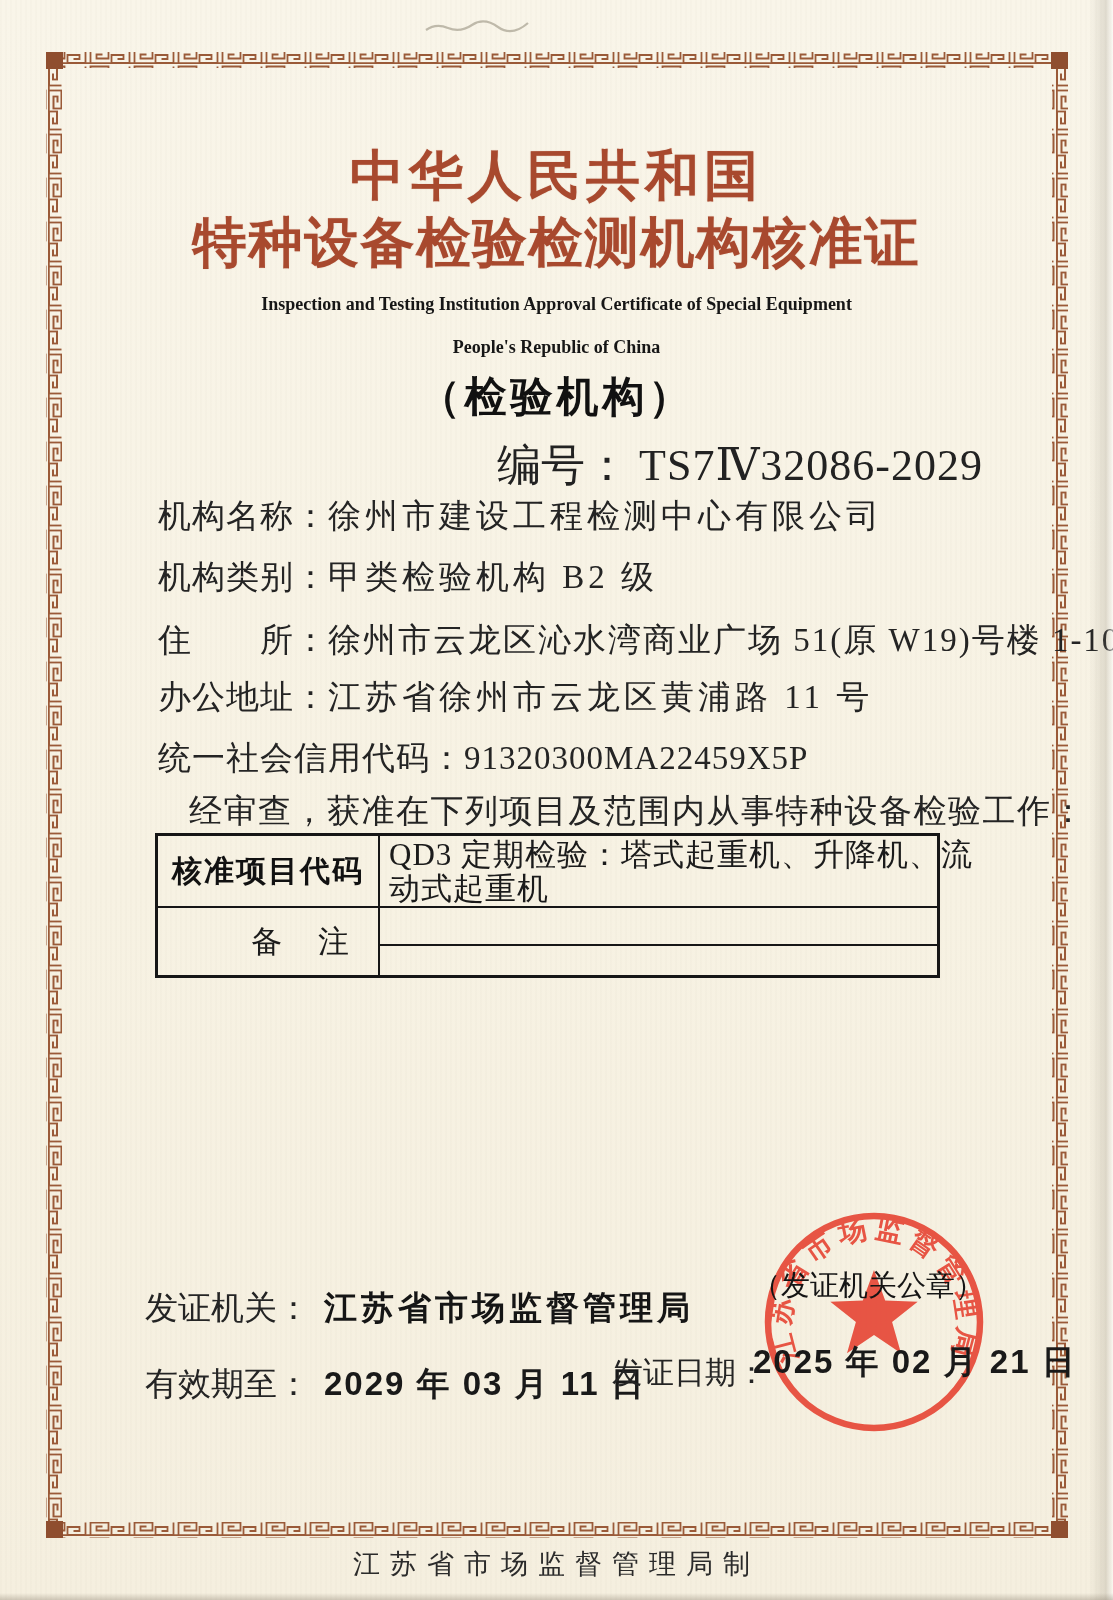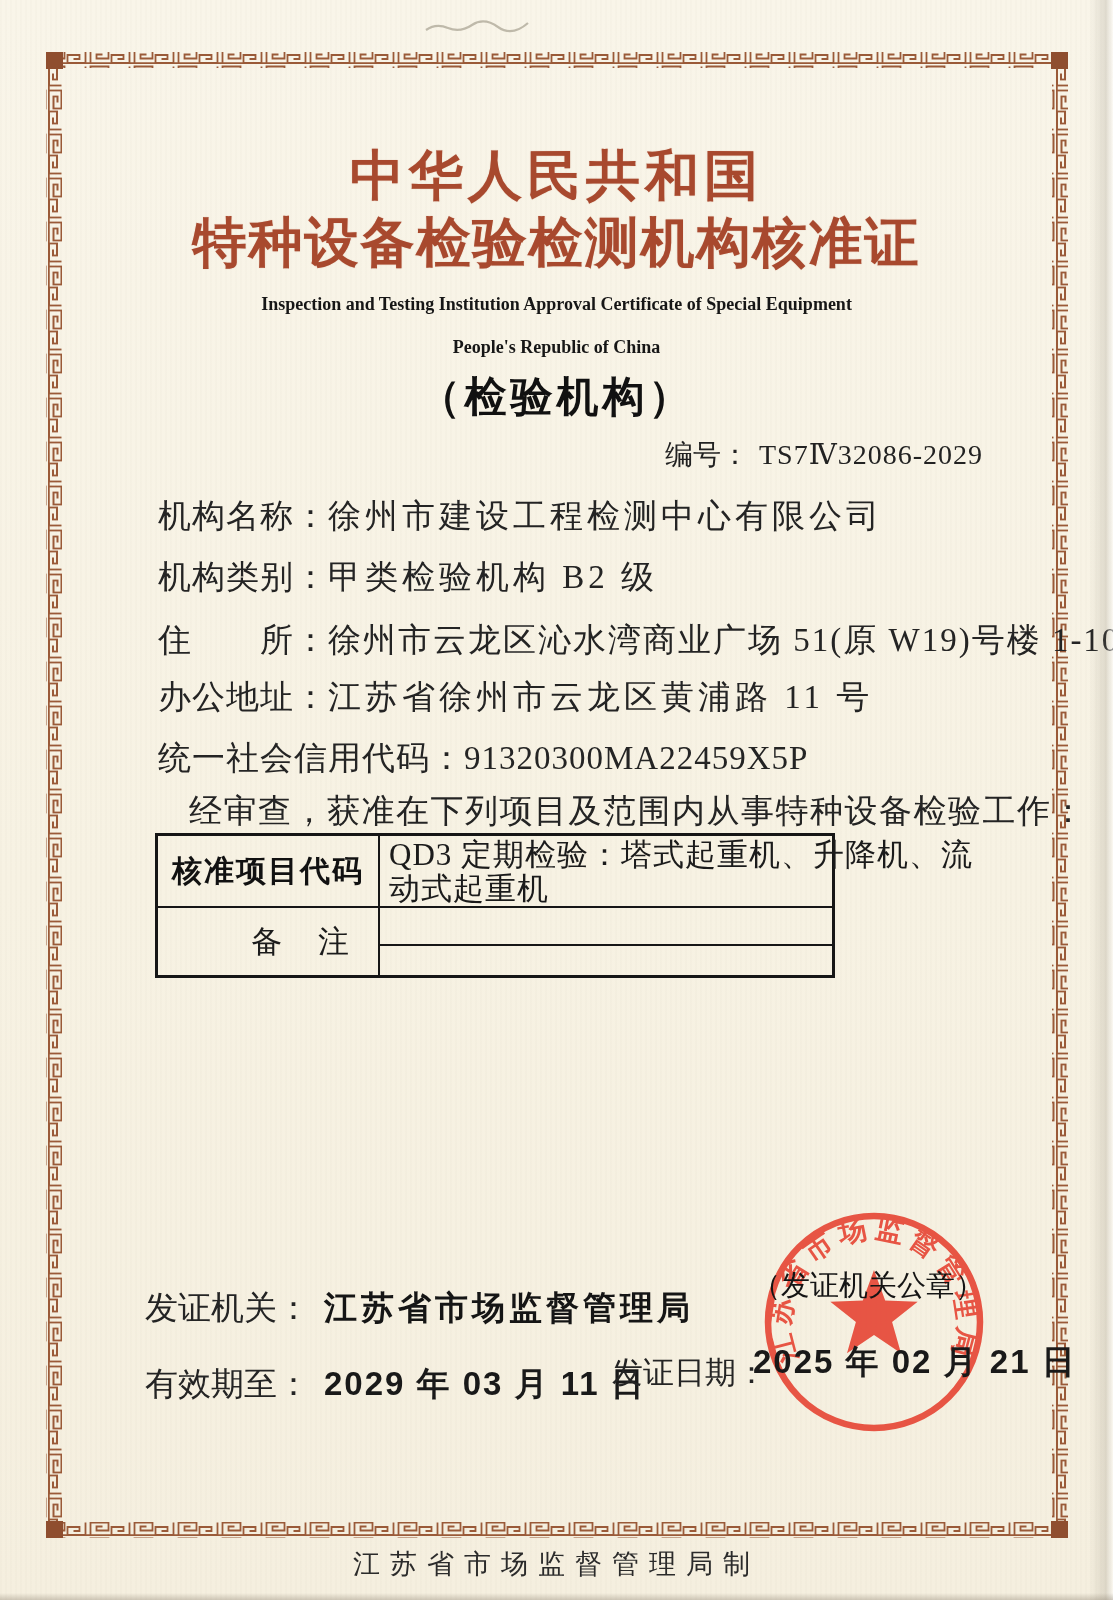--- a/index.html
+++ b/index.html
@@ -19,30 +19,30 @@
   .center{left:0;right:0;text-align:center;}
   
   .title-cn{
     font-weight:bold;color:#a8492e;font-size:54px;line-height:60px;
     letter-spacing:5px;
     text-shadow:0 0 1px rgba(168,73,46,.45);
   }
   .title-cn2{letter-spacing:2px;}
   .title-en{font-weight:bold;color:#161616;font-size:18px;line-height:32px;}
   .org-type{font-weight:bold;color:#111;font-size:42px;letter-spacing:4px;}
-  .serial{font-size:28px;color:#222;}
+  .serial{font-size:44px;color:#222;}
   .serial .v{font-family:"Liberation Serif","DejaVu Serif",serif;letter-spacing:1px;margin-left:10px;}
   
   .field{left:158px;font-size:33px;line-height:44px;color:#242424;white-space:nowrap;}
   .field .l{letter-spacing:1px;}
   .field .v{letter-spacing:4px;}
   .field .v.latin{letter-spacing:1px;}
   .statement{left:189px;font-size:33px;letter-spacing:1.5px;color:#242424;white-space:nowrap;}
   
-  .scope-table{left:155px;top:833px;width:680px;height:145px;border:3px solid #161616;box-sizing:border-box;}
+  .scope-table{left:155px;top:833px;width:785px;height:145px;border:3px solid #161616;box-sizing:border-box;}
   .scope-table .vline{position:absolute;left:220px;top:0;bottom:0;width:2px;background:#161616;}
   .scope-table .hline1{position:absolute;left:0;right:0;top:70px;height:2px;background:#161616;}
   .scope-table .hline2{position:absolute;left:222px;right:0;top:108px;height:2px;background:#161616;}
   .scope-table .code-h{
     position:absolute;left:0;top:0;width:220px;height:70px;
     display:flex;align-items:center;justify-content:center;
     font-weight:bold;font-size:30px;letter-spacing:2px;color:#111;
   }
   .scope-table .remark-h{
     position:absolute;left:0;top:72px;width:220px;height:68px;

